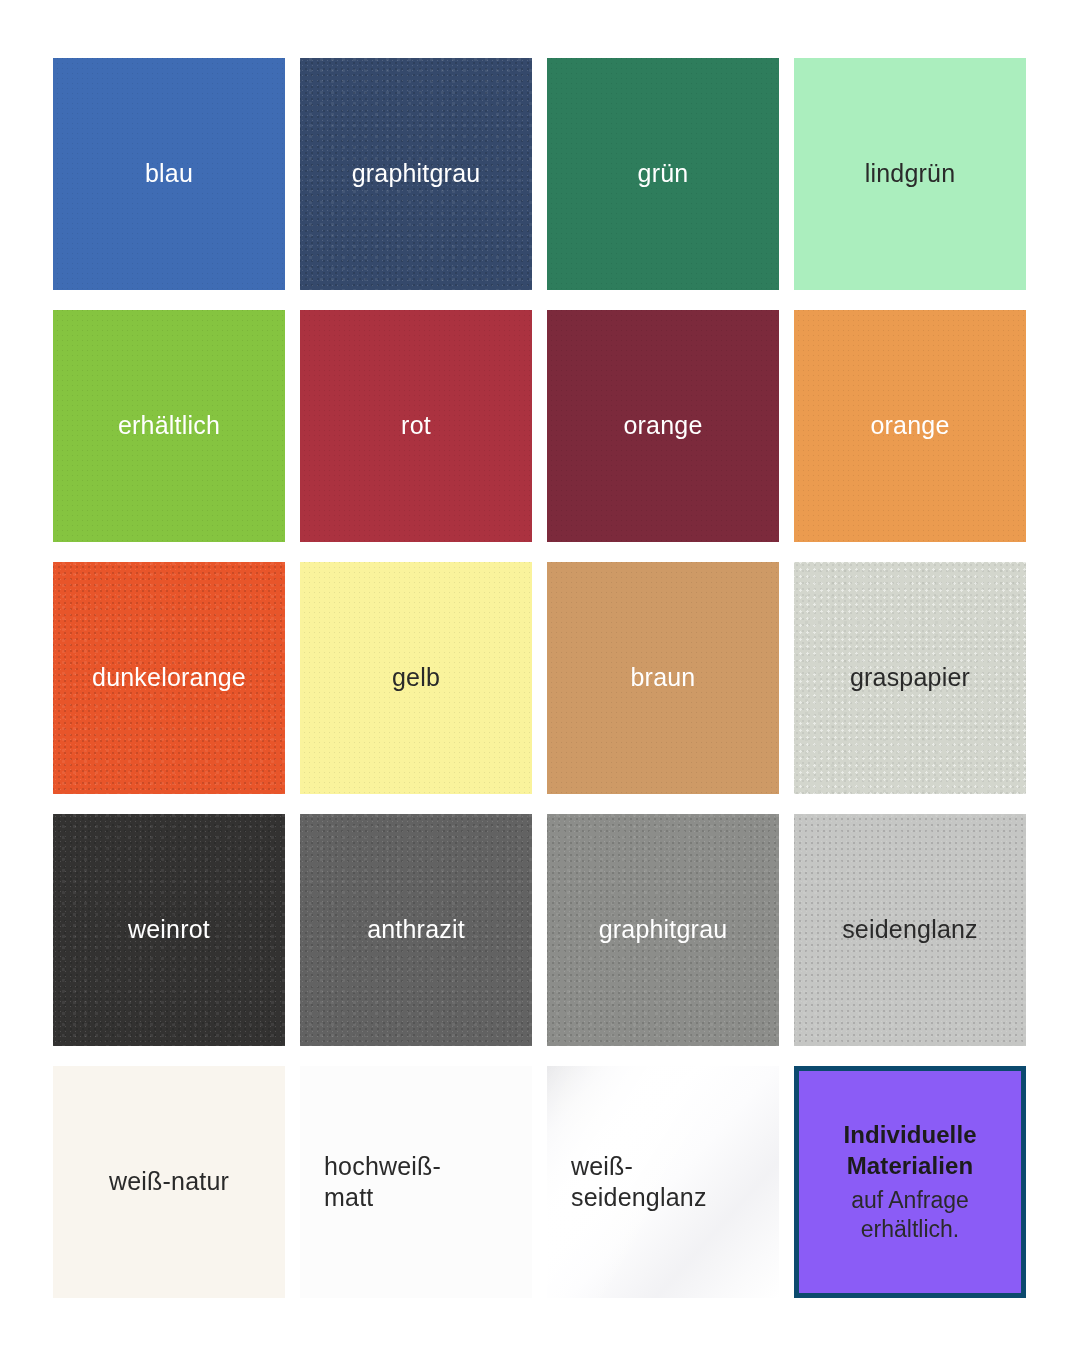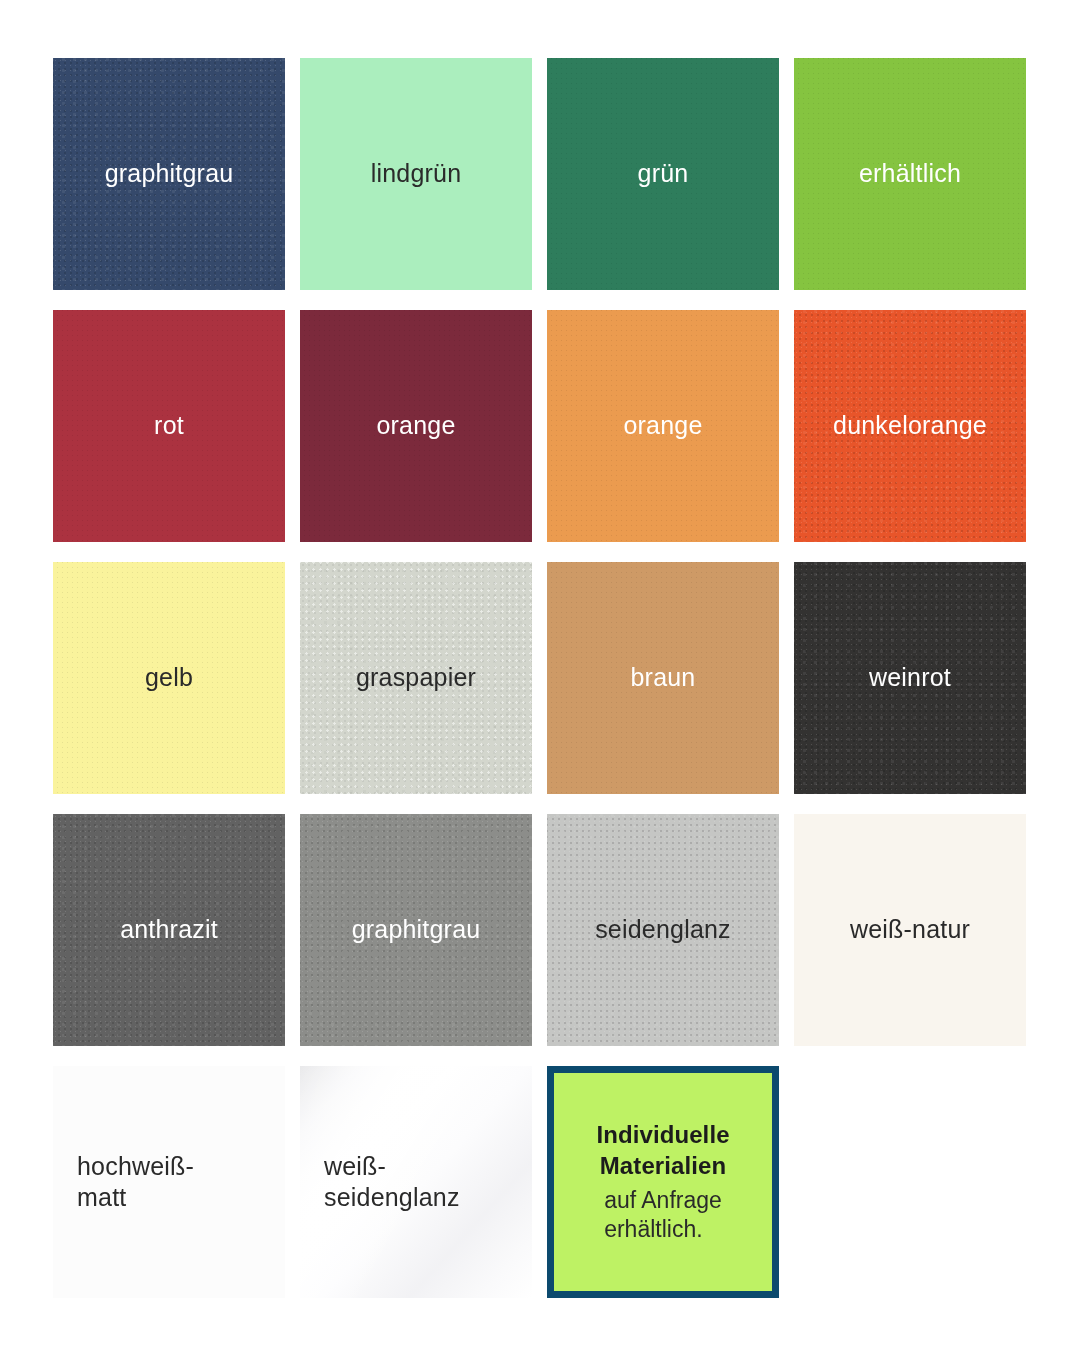--- a/index.html
+++ b/index.html
@@ -117,64 +117,67 @@
   }
 
   .label-left {
     text-align: left;
     align-self: center;
     margin-right: auto;
     padding-left: 24px;
   }
 
   .swatch-special {
-    background: #bef264;
-    border: 7px solid #0c4a6e;
+    background: #8b5cf6;
+    border: 5px solid #0c4a6e;
     flex-direction: column;
     align-items: center;
     justify-content: center;
   }
   .special-title {
     font-size: 24px;
     font-weight: 700;
     line-height: 1.28;
     text-align: center;
     color: #1c1c1c;
     white-space: pre-line;
     letter-spacing: 0.1px;
   }
   .special-sub {
     margin-top: 4px;
     font-size: 23px;
     font-weight: 400;
     line-height: 1.26;
-    text-align: left;
+    text-align: center;
     color: #2a2a2a;
     white-space: pre-line;
   }
 </style>
 </head>
 <body>
 
 <div class="sheet">
   <div class="swatch-grid">
 
+    <div class="swatch tex-fine" style="background:#3f6cb4">
+      <span class="swatch-label" style="color:#ffffff">blau</span>
+    </div>
 
     <div class="swatch tex-coarse" style="background:#35496b">
       <span class="swatch-label" style="color:#ffffff">graphitgrau</span>
     </div>
 
+    <div class="swatch tex-fine" style="background:#2e7d5c">
+      <span class="swatch-label" style="color:#ffffff">grün</span>
+    </div>
+
     <div class="swatch" style="background:#abeebe">
       <span class="swatch-label" style="color:#2a2a2a">lindgrün</span>
     </div>
 
-    <div class="swatch tex-fine" style="background:#2e7d5c">
-      <span class="swatch-label" style="color:#ffffff">grün</span>
-    </div>
-
     <div class="swatch tex-fine" style="background:#85c440">
       <span class="swatch-label" style="color:#ffffff">erhältlich</span>
     </div>
 
     <div class="swatch tex-fine" style="background:#ab3240">
       <span class="swatch-label" style="color:#ffffff">rot</span>
     </div>
 
     <div class="swatch tex-fine" style="background:#7c2a3c">
       <span class="swatch-label" style="color:#ffffff">orange</span>
@@ -185,26 +188,26 @@
     </div>
 
     <div class="swatch tex-coarse" style="background:#e8552a">
       <span class="swatch-label" style="color:#ffffff">dunkelorange</span>
     </div>
 
     <div class="swatch tex-fine" style="background:#faf39c">
       <span class="swatch-label" style="color:#2a2a2a">gelb</span>
     </div>
 
+    <div class="swatch tex-fine" style="background:#ce9a66">
+      <span class="swatch-label" style="color:#ffffff">braun</span>
+    </div>
+
     <div class="swatch tex-paper" style="background:#d3d6cd">
       <span class="swatch-label" style="color:#2a2a2a">graspapier</span>
-    </div>
-
-    <div class="swatch tex-fine" style="background:#ce9a66">
-      <span class="swatch-label" style="color:#ffffff">braun</span>
     </div>
 
     <div class="swatch tex-coarse" style="background:#333231">
       <span class="swatch-label" style="color:#ffffff">weinrot</span>
     </div>
 
     <div class="swatch tex-coarse" style="background:#626262">
       <span class="swatch-label" style="color:#ffffff">anthrazit</span>
     </div>
 

